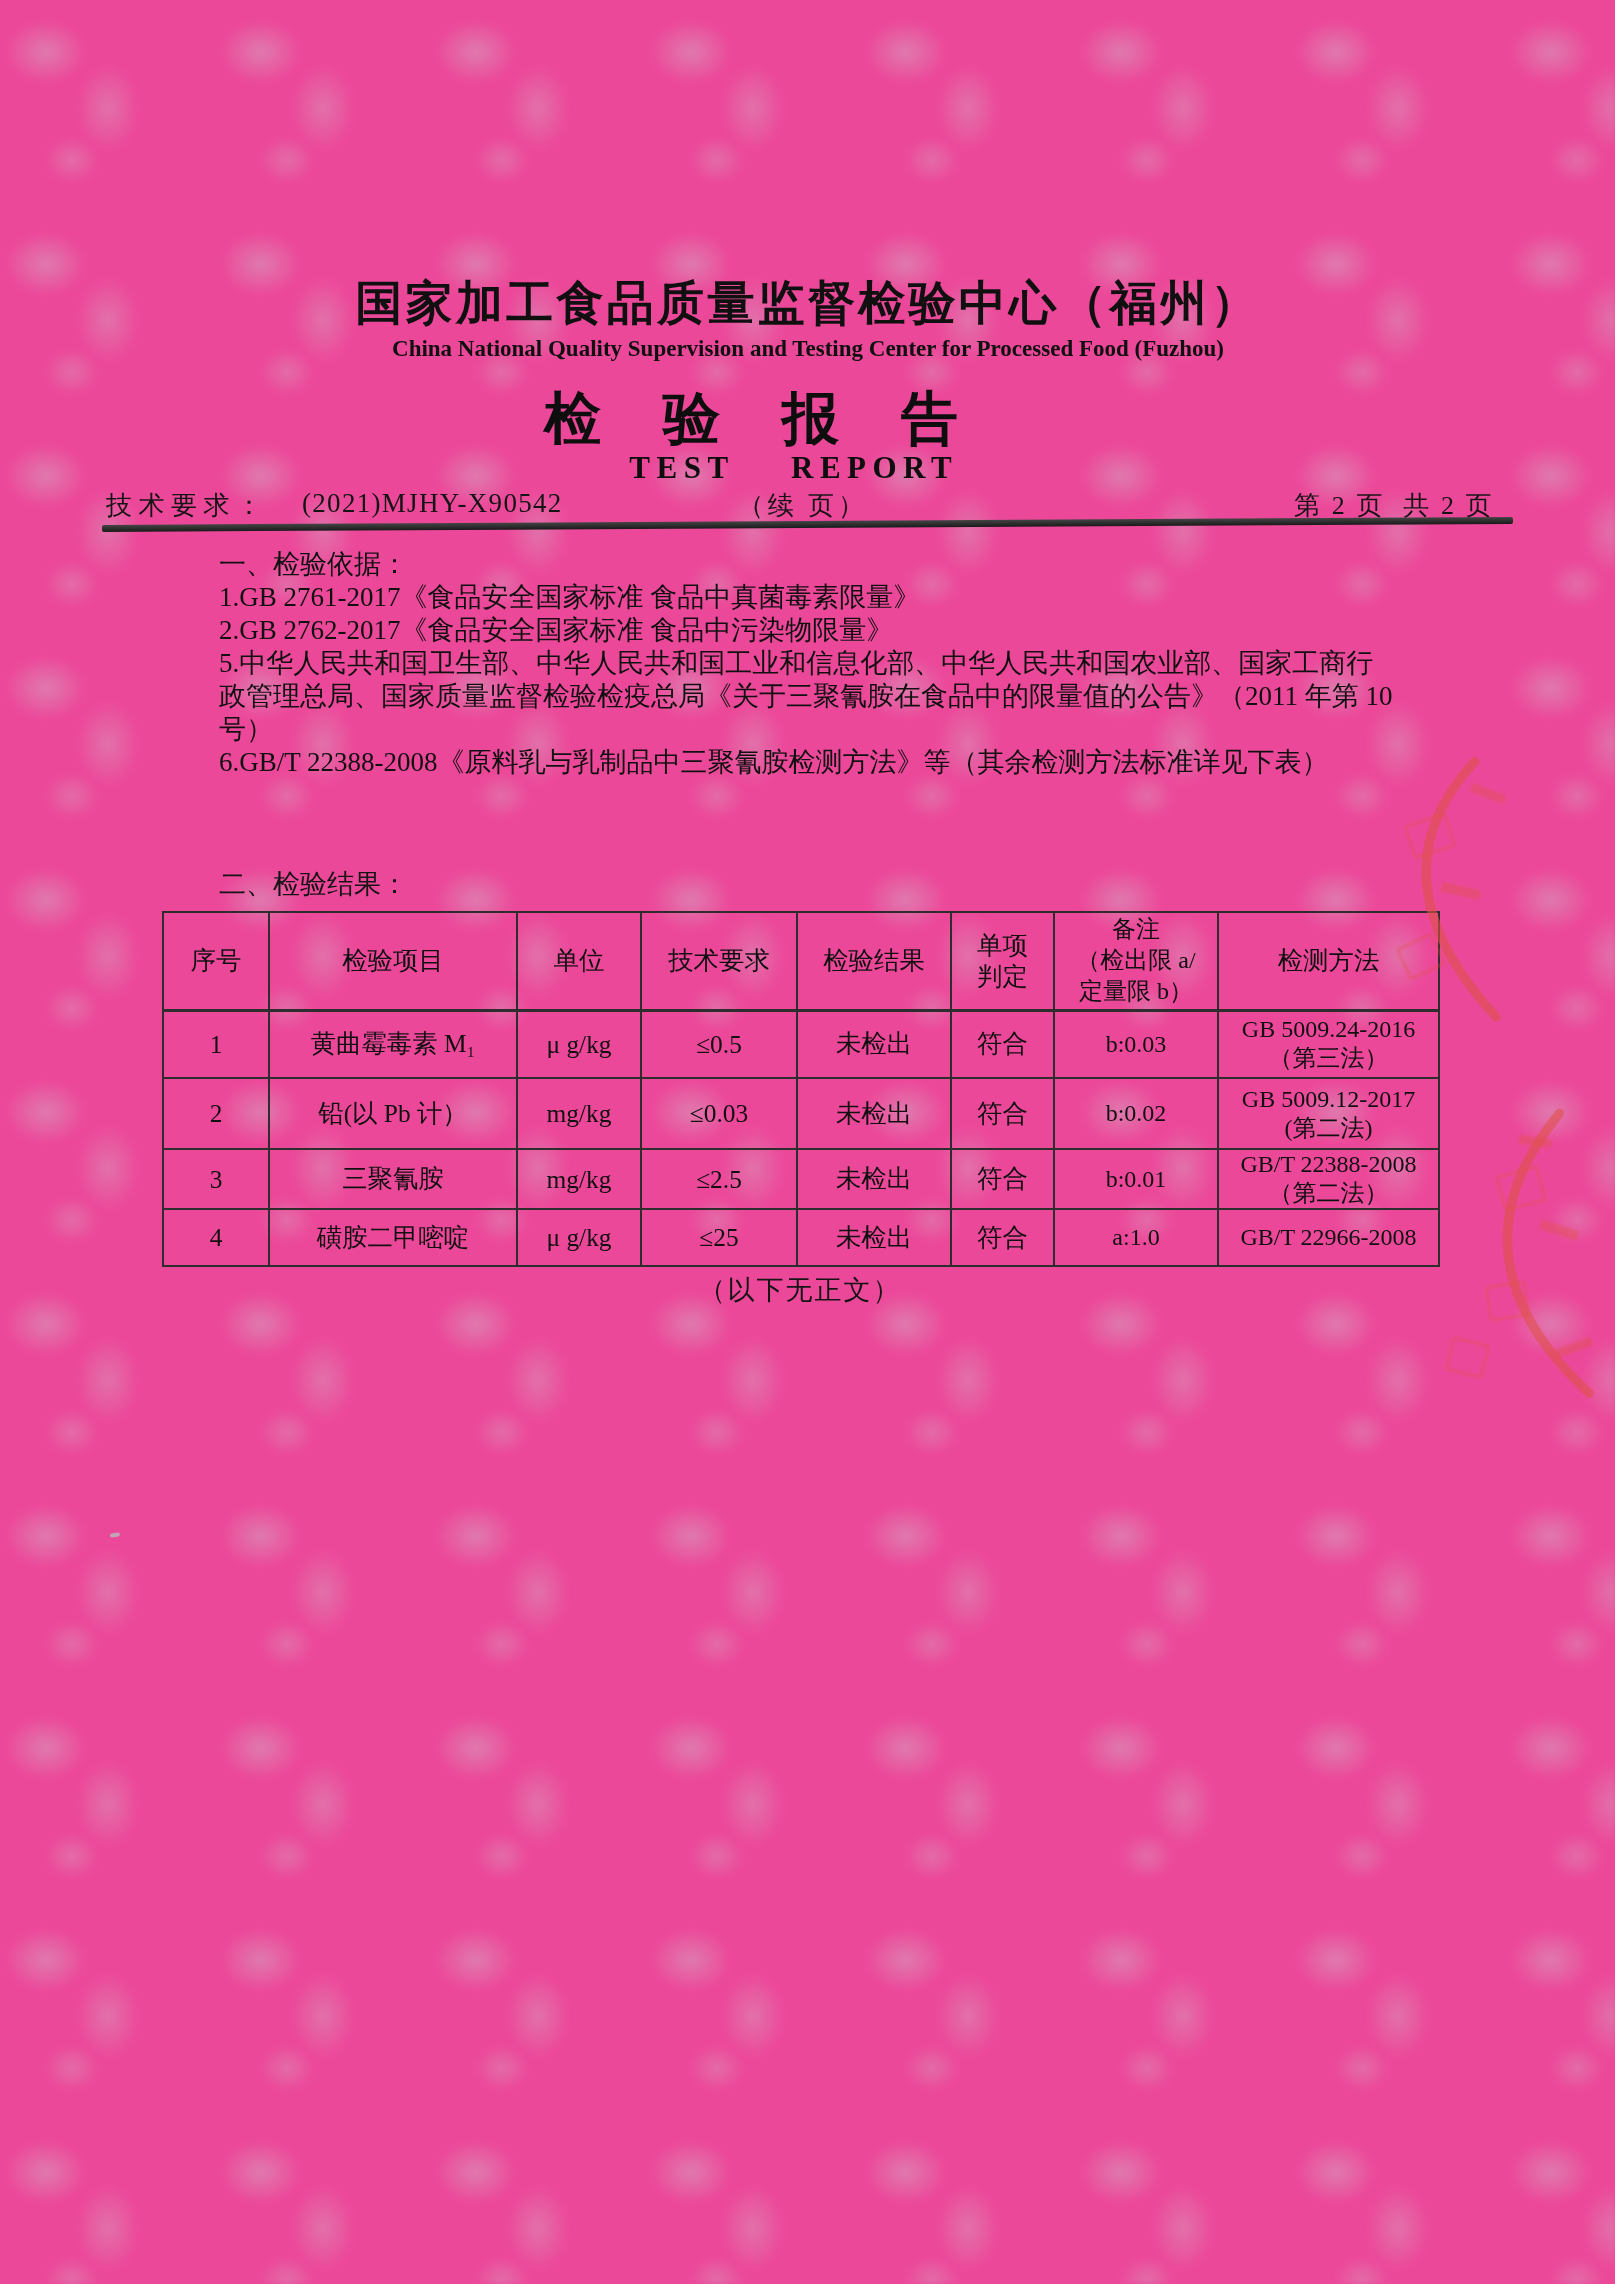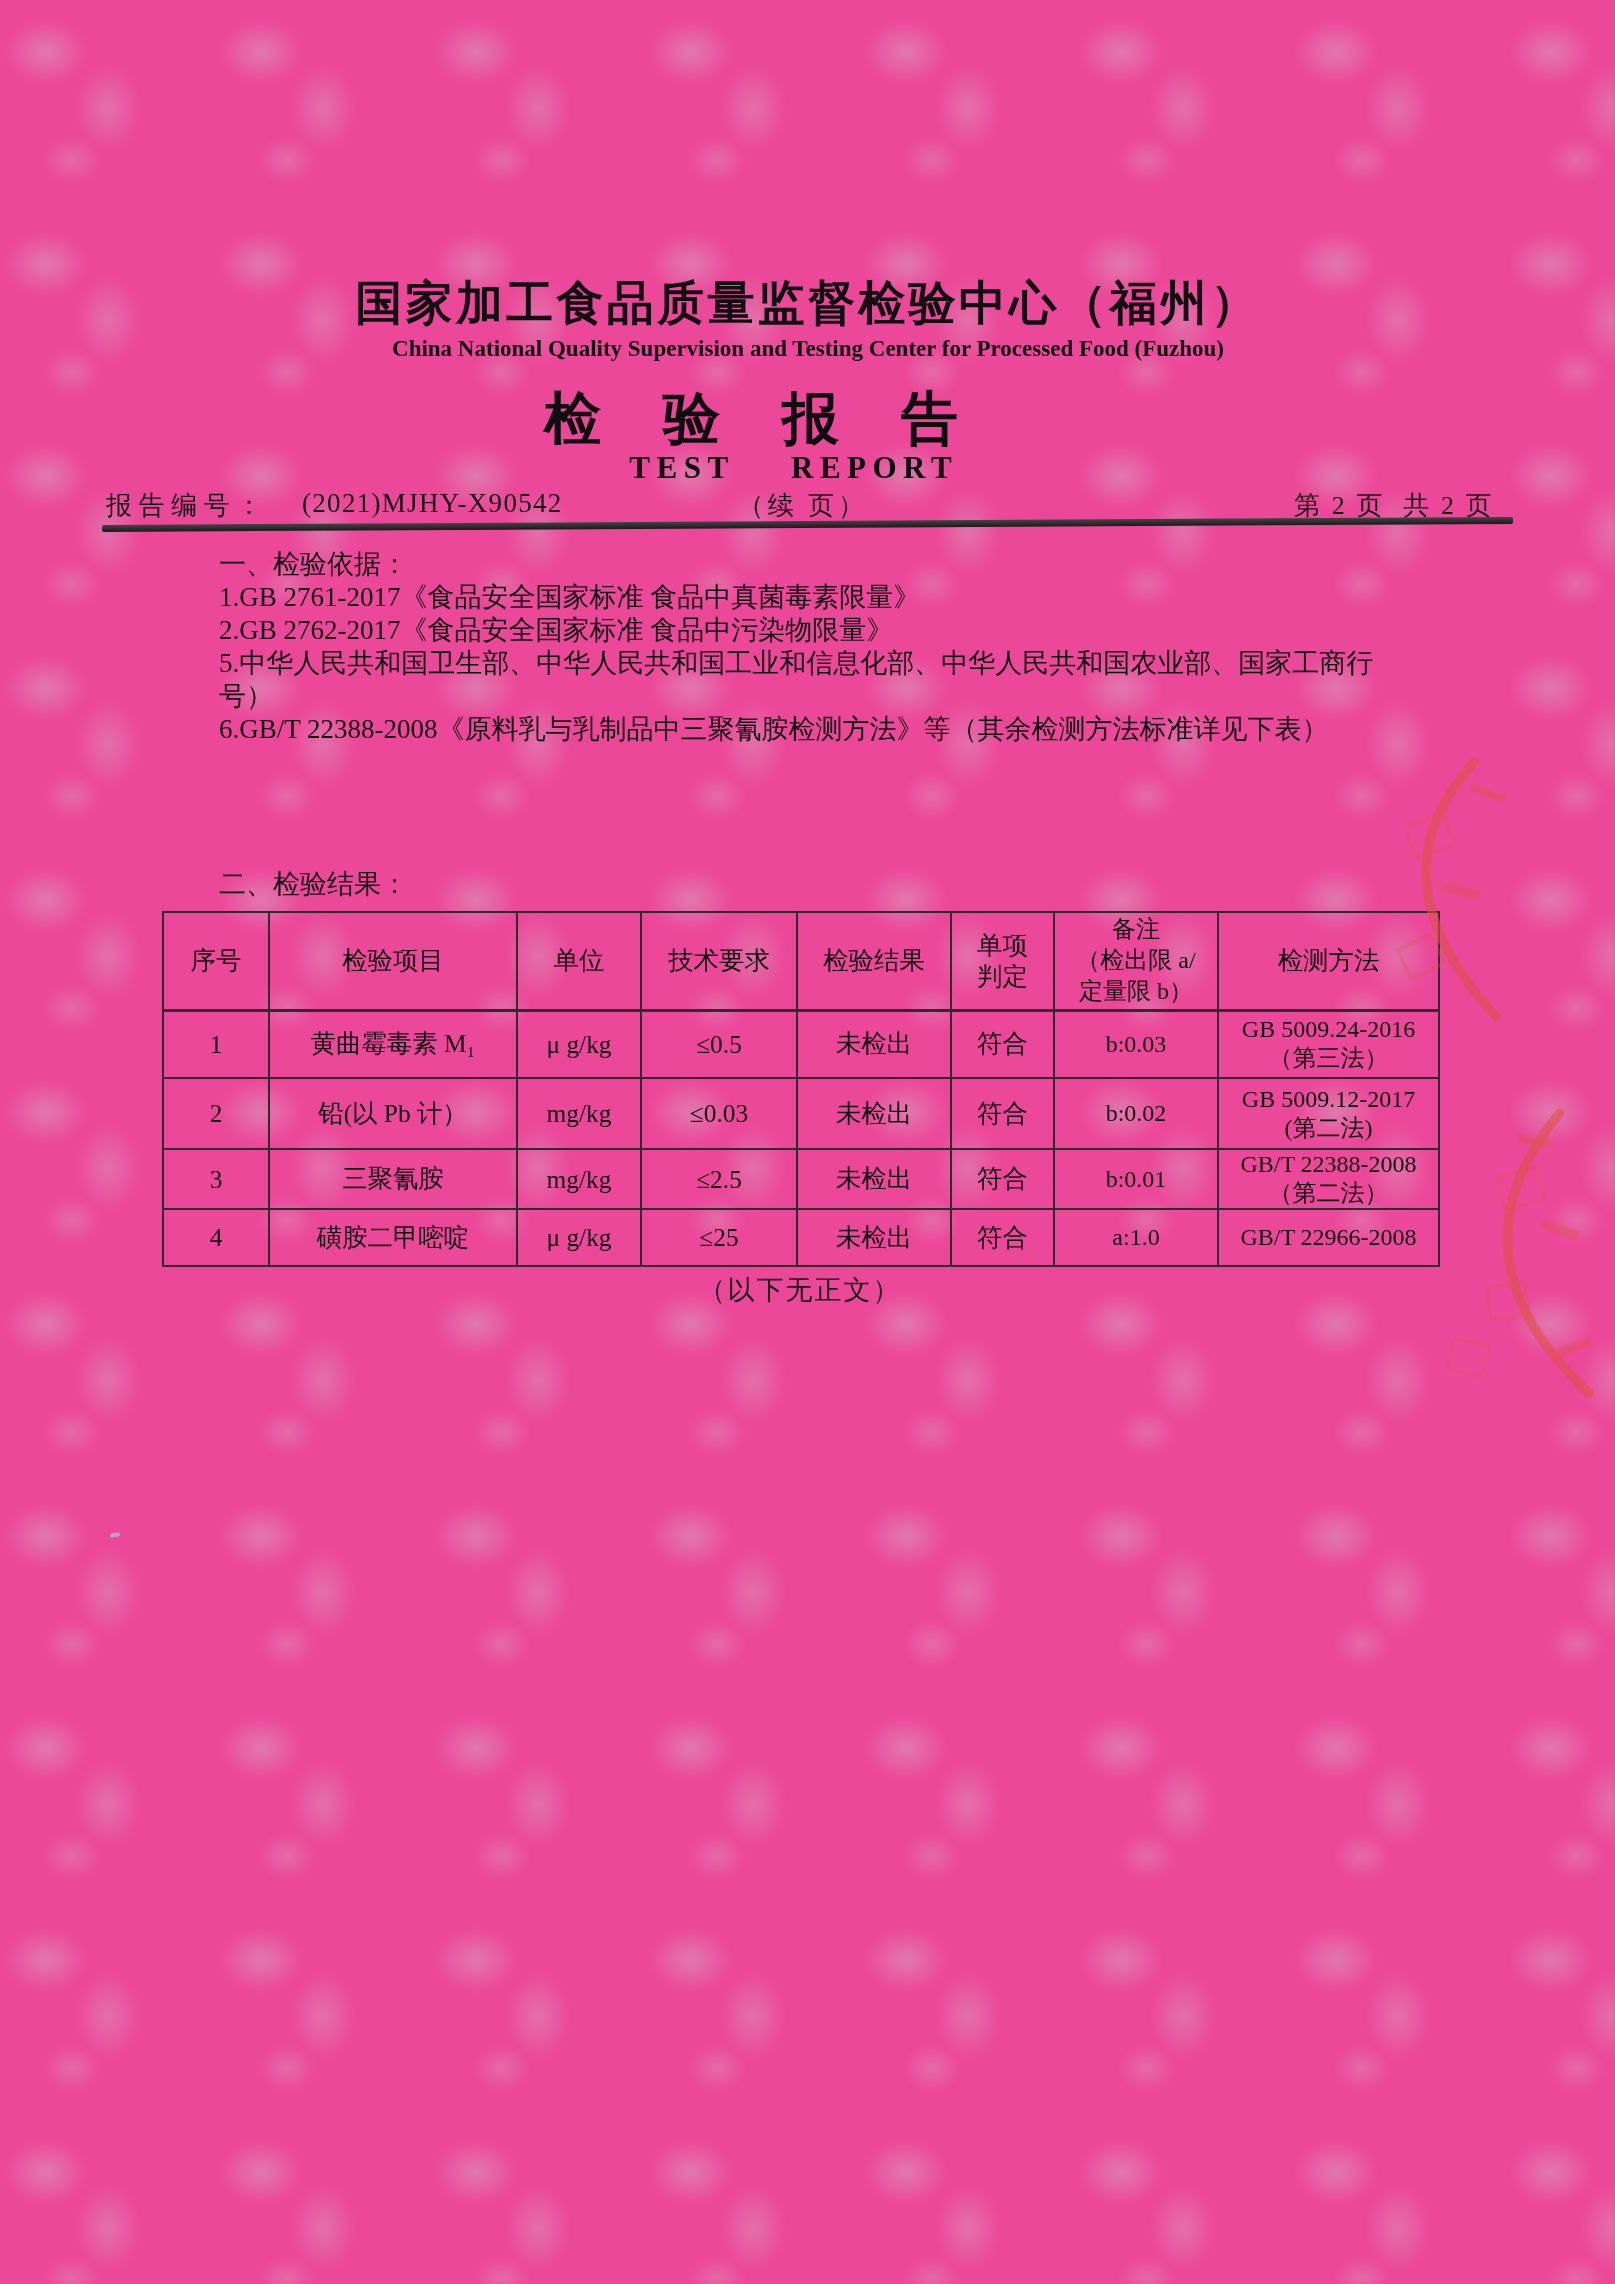--- a/index.html
+++ b/index.html
@@ -81,33 +81,34 @@
 <div class="page">
 
   <div class="watermarks"></div>
 
   <div class="abs center org-cn">国家加工食品质量监督检验中心（福州）</div>
   <div class="abs center org-en">China National Quality Supervision and Testing Center for Processed Food (Fuzhou)</div>
   <div class="abs center report-cn">检验报告</div>
   <div class="abs center report-en">TEST    REPORT</div>
 
   <div class="abs meta" style="left:0;width:100%;">
-    <span class="abs meta-label">报告编号：</span>
+    <span class="abs meta-label">技术要求：</span>
     <span class="abs meta-value">(2021)MJHY-X90542</span>
     <span class="abs center meta-cont">（续 页）</span>
     <span class="abs meta-pages">第 2 页  共 2 页</span>
   </div>
 
   <div class="abs rule"></div>
 
   <div class="abs basis">
     <div>一、检验依据：</div>
     <div>1.GB 2761-2017《食品安全国家标准 食品中真菌毒素限量》</div>
     <div>2.GB 2762-2017《食品安全国家标准 食品中污染物限量》</div>
     <div>5.中华人民共和国卫生部、中华人民共和国工业和信息化部、中华人民共和国农业部、国家工商行</div>
+    <div>政管理总局、国家质量监督检验检疫总局《关于三聚氰胺在食品中的限量值的公告》（2011 年第 10</div>
     <div>号）</div>
     <div>6.GB/T 22388-2008《原料乳与乳制品中三聚氰胺检测方法》等（其余检测方法标准详见下表）</div>
   </div>
 
   <div class="abs results-heading">二、检验结果：</div>
 
   <table class="results">
     <colgroup>
       <col style="width:106px">
         <col style="width:248px">

